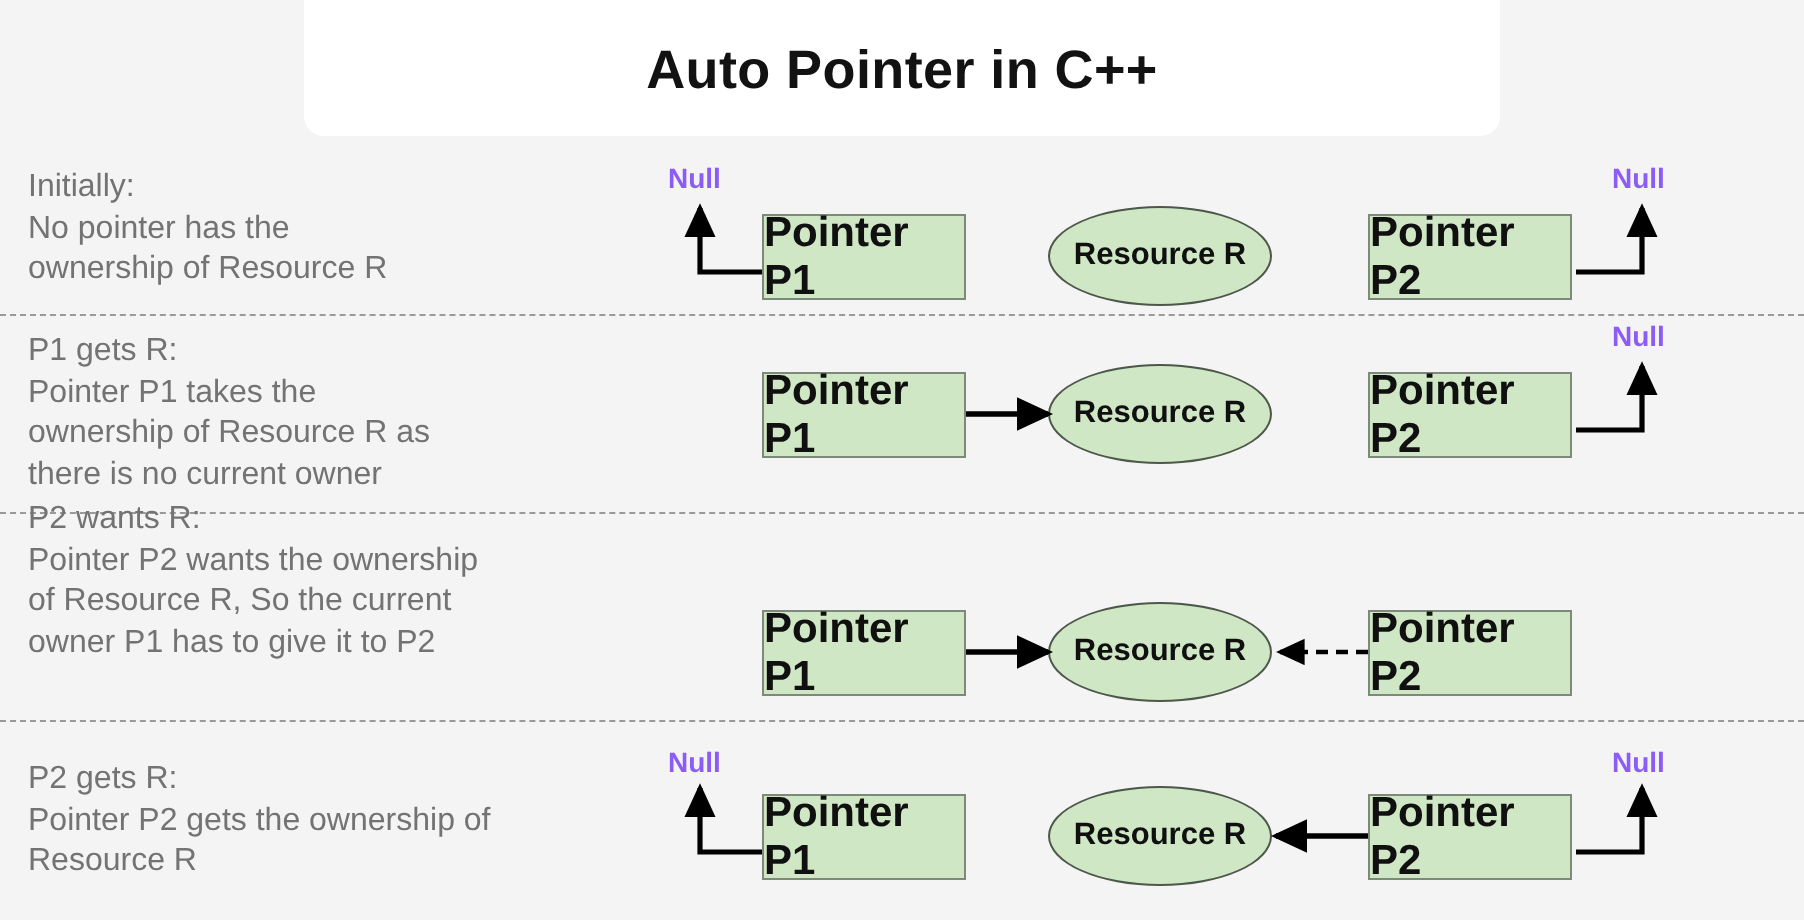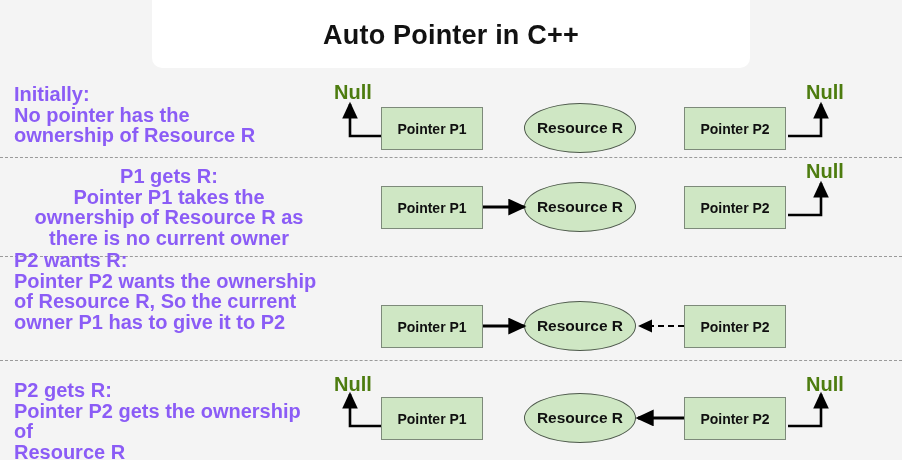--- a/index.html
+++ b/index.html
@@ -52,23 +52,23 @@
   
   .row {
     position: absolute;
     left: 0;
     width: 902px;
   }
   .row-caption {
     position: absolute;
     left: 14px;
     width: 310px;
-    font-size: 20px;
-    font-weight: bold;
-    color: #8b5cf6;
+    font-size: 16px;
+    font-weight: normal;
+    color: #737373;
     line-height: 20.5px;
     white-space: pre-line;
   }
 
   
   .divider {
     position: absolute;
     left: 0;
     width: 902px;
     height: 0;
@@ -77,21 +77,21 @@
 
   
   .pbox {
     position: absolute;
     background: #cfe7c4;
     border: 1.5px solid #7d8a7a;
     box-sizing: border-box;
     display: flex;
     align-items: center;
     justify-content: center;
-    font-size: 14px;
+    font-size: 21px;
     font-weight: bold;
     color: #101010;
     width: 102px;
     height: 43px;
   }
   .rnode {
     position: absolute;
     background: #cfe7c4;
     border: 1.5px solid #4d584b;
     border-radius: 50%;
@@ -102,23 +102,23 @@
     font-size: 15.5px;
     font-weight: bold;
     color: #101010;
     width: 112px;
     height: 50px;
   }
 
   
   .null-label {
     position: absolute;
-    font-size: 20px;
-    font-weight: bold;
-    color: #4d7c0f;
+    font-size: 14px;
+    font-weight: bold;
+    color: #8b5cf6;
   }
 
   
   #arrows {
     position: absolute;
     left: 0;
     top: 0;
     width: 902px;
     height: 460px;
     pointer-events: none;
@@ -143,21 +143,21 @@
 
     <div class="rnode" style="left:524px; top:103px;">Resource R</div>
 
     <div class="pbox" style="left:684px; top:107px;">Pointer P2</div>
     <div class="null-label" style="left:806px; top:81px;">Null</div>
   </div>
 
   <div class="divider" style="top:157px;"></div>
 
   <div class="row">
-    <div class="row-caption" style="top:166px;text-align:center;">P1 gets R:
+    <div class="row-caption" style="top:166px;">P1 gets R:
 Pointer P1 takes the
 ownership of Resource R as
 there is no current owner</div>
 
     <div class="pbox" style="left:381px; top:186px;">Pointer P1</div>
 
     <div class="rnode" style="left:524px; top:182px;">Resource R</div>
 
     <div class="pbox" style="left:684px; top:186px;">Pointer P2</div>
     <div class="null-label" style="left:806px; top:160px;">Null</div>

